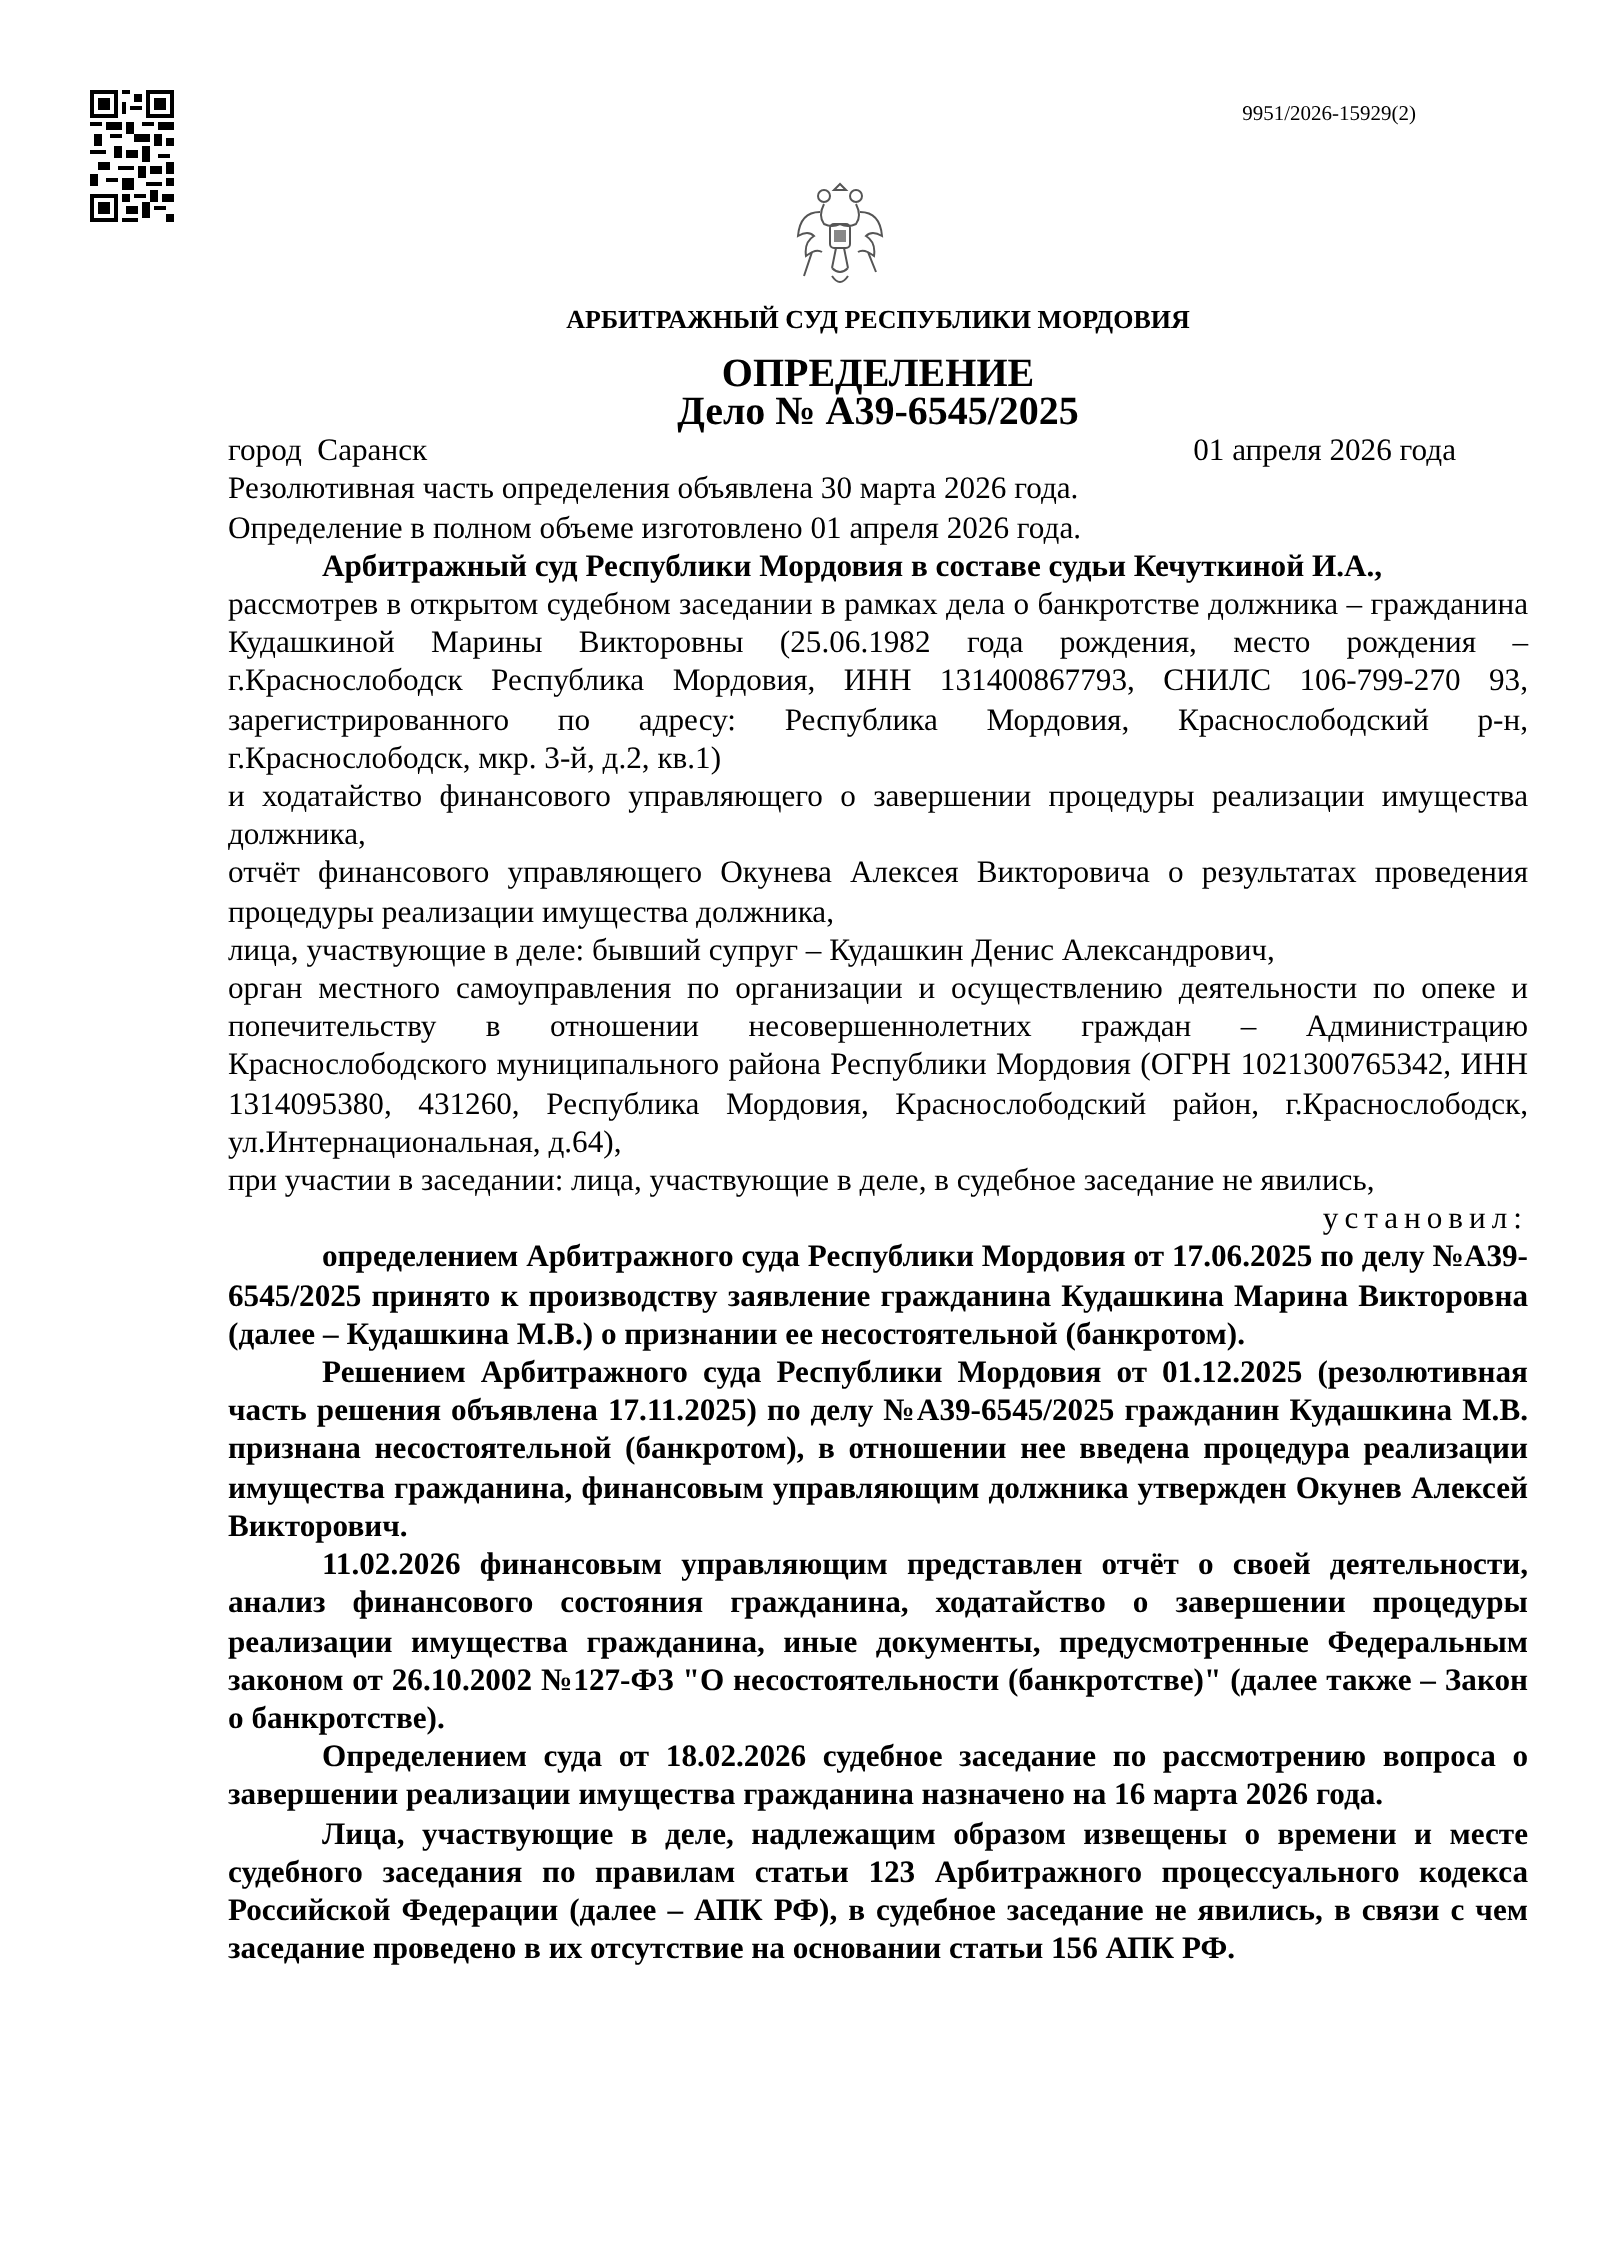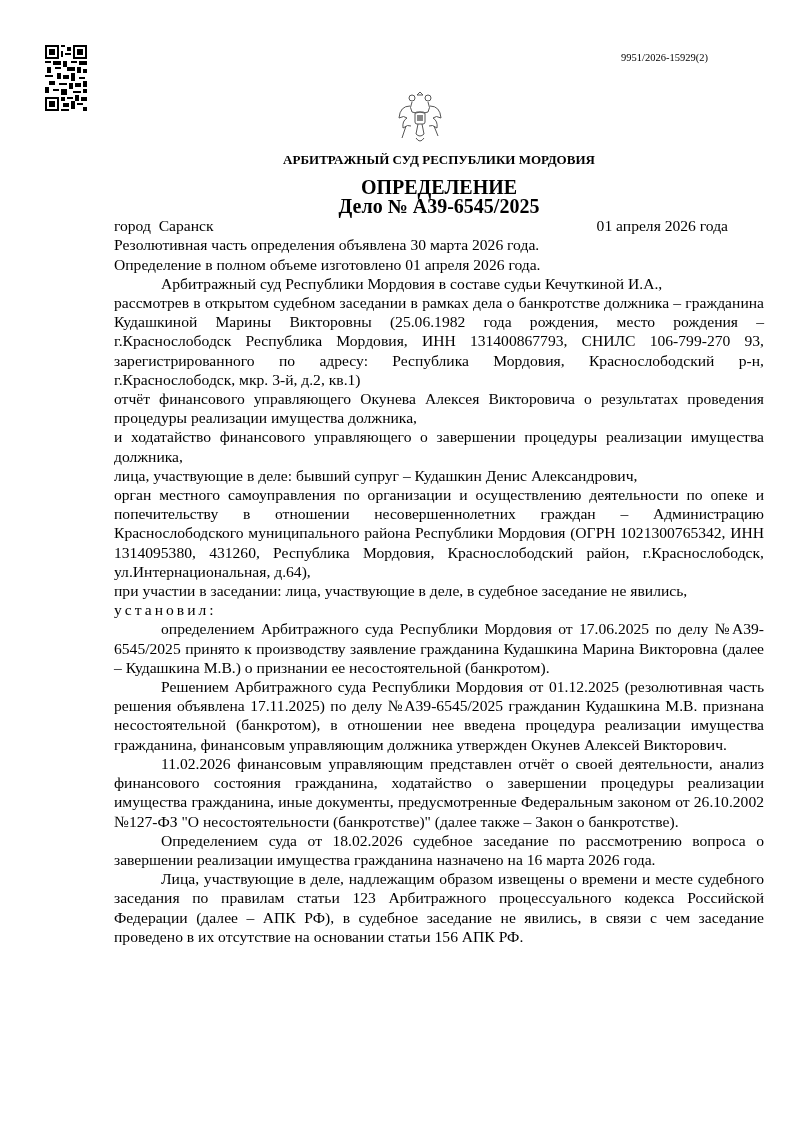--- a/index.html
+++ b/index.html
@@ -6,22 +6,22 @@
   body { width: 800px; height: 1131px; position: relative; overflow: hidden;
          font-family: "Liberation Serif", serif; color: #000; }
   .qr { position: absolute; left: 45px; top: 45px; width: 42px; height: 66px; }
   .docnum { position: absolute; right: 92px; top: 52px; font-family: Liberation Serif, serif; font-size: 10.5px; }
   .emblem { position: absolute; left: 398px; top: 88px; width: 44px; height: 58px; }
   .page { position: absolute; left: 114px; top: 150px; width: 650px; font-size: 15.6px; line-height: 19.2px; }
   .court { text-align: center; font-weight: bold; font-size: 13px; margin: 0 0 9px 0; }
   .title { text-align: center; font-weight: bold; font-size: 20px; line-height: 19px; }
   .row { display: flex; justify-content: space-between; padding-right: 36px; }
   .p { text-align: justify; margin: 0; }
-  .ind { text-indent: 47px; }
-  .c { text-align: left; letter-spacing: 3px; }
+  .ind { text-indent: 47px; font-weight: bold; }
+  .c { text-align: right; letter-spacing: 3px; }
 </style>
 </head>
 <body>
 
 <svg class="qr" viewBox="0 0 21 33" shape-rendering="crispEdges">
   <rect x="0" y="0" width="7" height="7" fill="#000"></rect>
     <rect x="1" y="1" width="5" height="5" fill="#fff"></rect>
     <rect x="2" y="2" width="3" height="3" fill="#000"></rect>
   <rect x="14" y="0" width="7" height="7" fill="#000"></rect>
     <rect x="15" y="1" width="5" height="5" fill="#fff"></rect>
@@ -96,22 +96,22 @@
 
   <div class="row">
     <span style="white-space:pre">город  Саранск</span>
     <span>01 апреля 2026 года</span>
   </div>
   <p class="p">Резолютивная часть определения объявлена 30 марта 2026 года.</p>
   <p class="p">Определение в полном объеме изготовлено 01 апреля 2026 года.</p>
 
   <p class="p ind">Арбитражный суд Республики Мордовия в составе судьи Кечуткиной И.А.,</p>
   <p class="p">рассмотрев в открытом судебном заседании в рамках дела о банкротстве должника – гражданина Кудашкиной Марины Викторовны (25.06.1982 года рождения, место рождения – г.Краснослободск Республика Мордовия, ИНН 131400867793, СНИЛС 106-799-270 93, зарегистрированного по адресу: Республика Мордовия, Краснослободский р-н, г.Краснослободск, мкр. 3-й, д.2, кв.1)</p>
+  <p class="p">и ходатайство финансового управляющего о завершении процедуры реализации имущества должника,</p>
   <p class="p">отчёт финансового управляющего Окунева Алексея Викторовича о результатах проведения процедуры реализации имущества должника,</p>
-  <p class="p">и ходатайство финансового управляющего о завершении процедуры реализации имущества должника,</p>
   <p class="p">лица, участвующие в деле: бывший супруг – Кудашкин Денис Александрович,</p>
   <p class="p">орган местного самоуправления по организации и осуществлению деятельности по опеке и попечительству в отношении несовершеннолетних граждан – Администрацию Краснослободского муниципального района Республики Мордовия (ОГРН 1021300765342, ИНН 1314095380, 431260, Республика Мордовия, Краснослободский район, г.Краснослободск, ул.Интернациональная, д.64),</p>
   <p class="p">при участии в заседании: лица, участвующие в деле, в судебное заседание не явились,</p>
 
   <p class="p c">установил:</p>
 
   <p class="p ind">определением Арбитражного суда Республики Мордовия от 17.06.2025 по делу №А39-6545/2025 принято к производству заявление гражданина Кудашкина Марина Викторовна (далее – Кудашкина М.В.) о признании ее несостоятельной (банкротом).</p>
   <p class="p ind">Решением Арбитражного суда Республики Мордовия от 01.12.2025 (резолютивная часть решения объявлена 17.11.2025) по делу №А39-6545/2025 гражданин Кудашкина М.В. признана несостоятельной (банкротом), в отношении нее введена процедура реализации имущества гражданина, финансовым управляющим должника утвержден Окунев Алексей Викторович.</p>
   <p class="p ind">11.02.2026 финансовым управляющим представлен отчёт о своей деятельности, анализ финансового состояния гражданина, ходатайство о завершении процедуры реализации имущества гражданина, иные документы, предусмотренные Федеральным законом от 26.10.2002 №127-ФЗ "О несостоятельности (банкротстве)" (далее также – Закон о банкротстве).</p>
   <p class="p ind">Определением суда от 18.02.2026 судебное заседание по рассмотрению вопроса о завершении реализации имущества гражданина  назначено на 16 марта 2026 года.</p>

